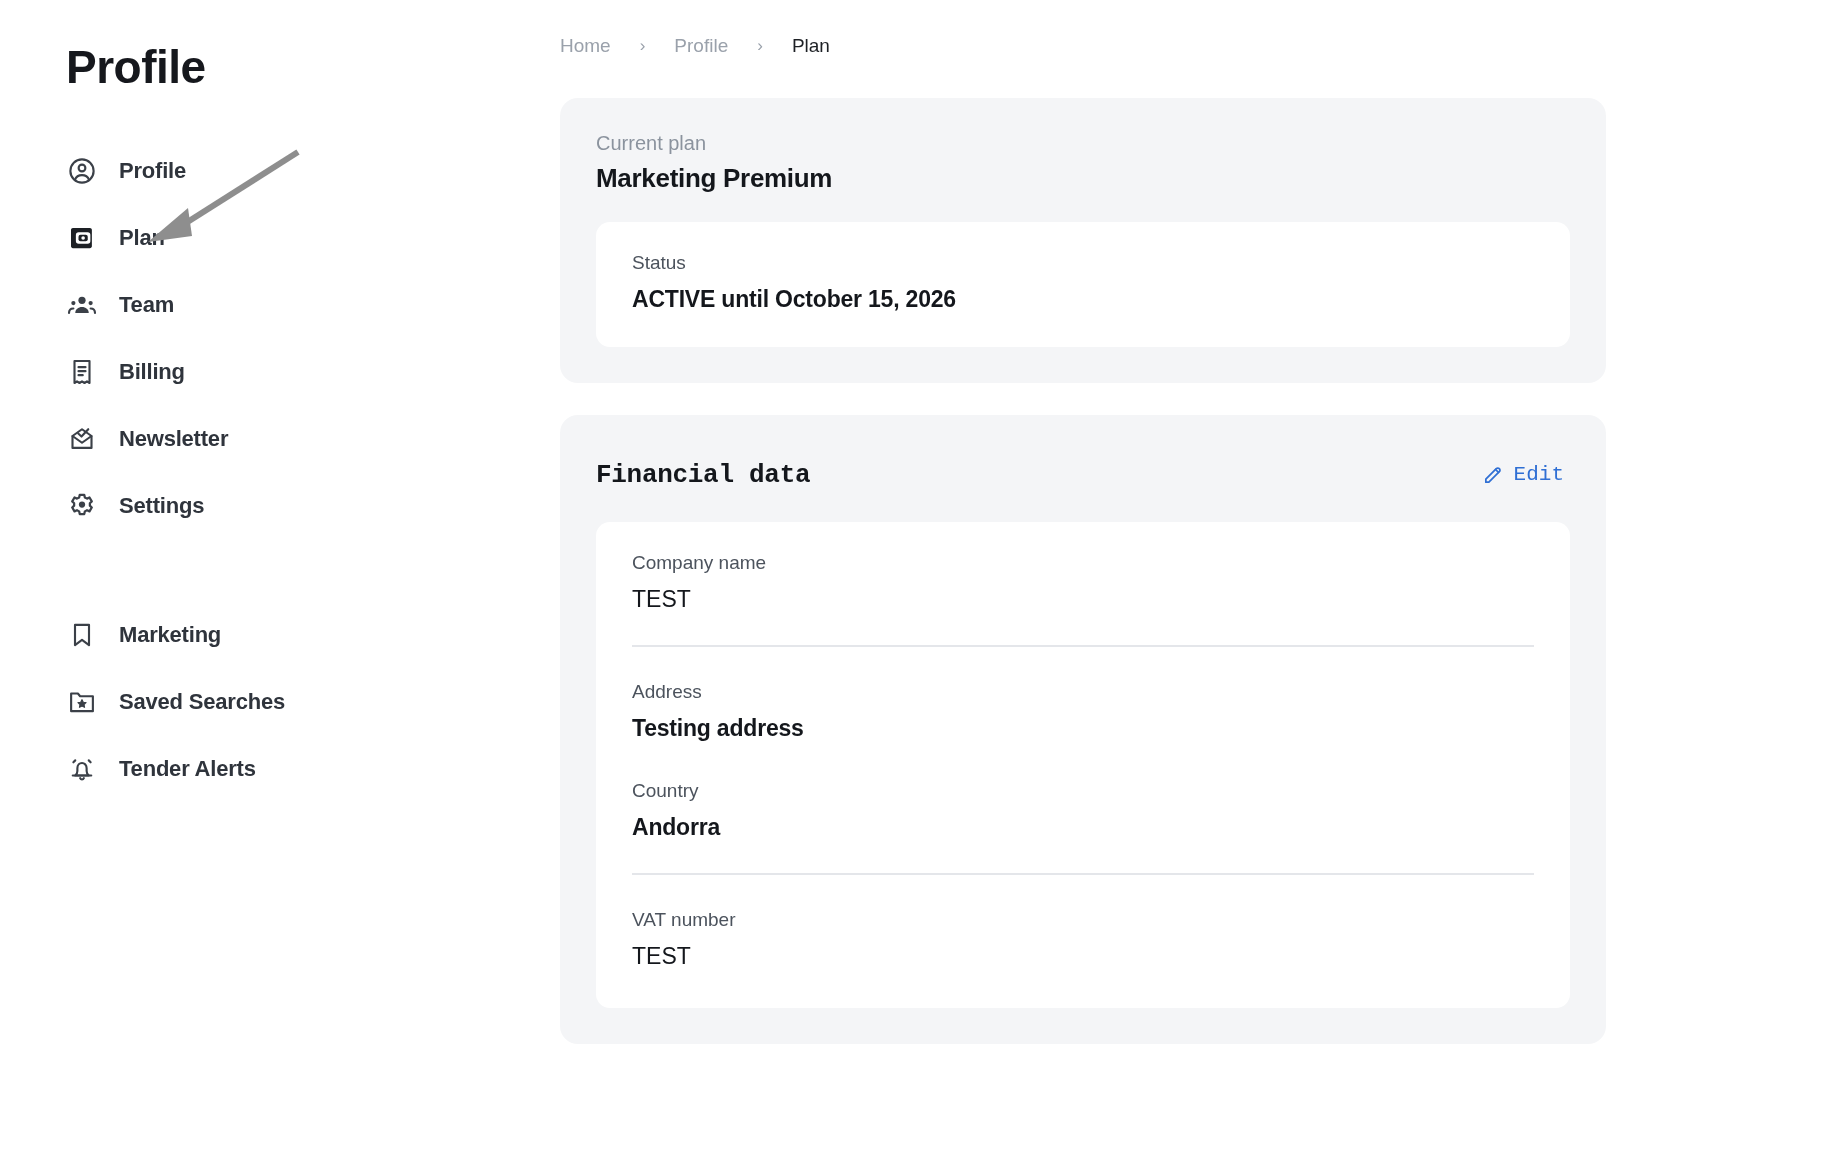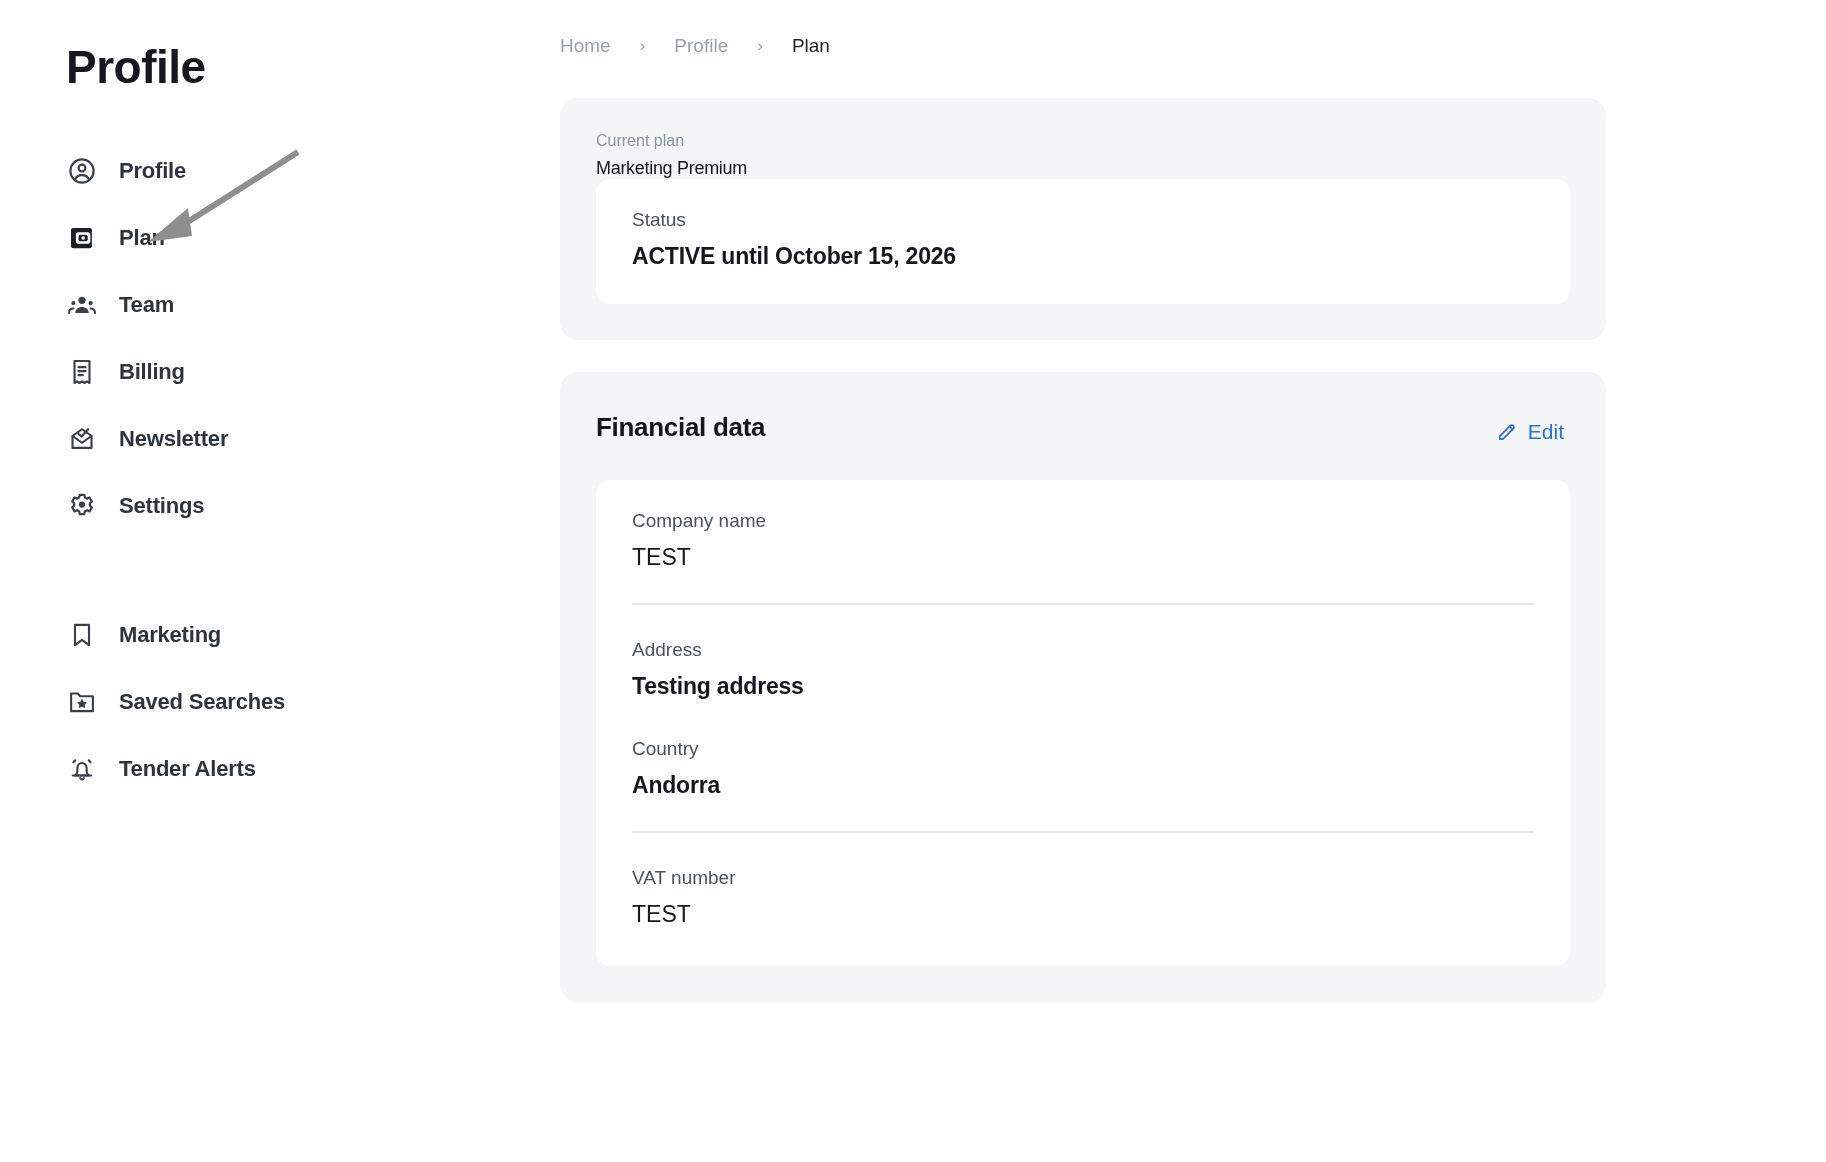--- a/index.html
+++ b/index.html
@@ -97,30 +97,31 @@
   .card {
     width: 1046px;
     background: #f4f5f7;
     border-radius: 18px;
     padding: 34px 36px 36px 36px;
   }
 
   .card + .card { margin-top: 32px; }
 
   .card-eyebrow {
-    font-size: 16px;
+    font-size: 20px;
     color: #8b939e;
     margin-bottom: 8px;
   }
 
   .card-plan-name {
-    font-size: 18px;
-    font-weight: normal;
+    font-size: 26px;
+    font-weight: bold;
     color: #14171c;
     letter-spacing: -0.3px;
+    margin-bottom: 28px;
   }
 
   .inner-card {
     background: #ffffff;
     border-radius: 14px;
     padding: 30px 36px 34px 36px;
   }
 
   .field-label {
     font-size: 19px;
@@ -136,23 +137,24 @@
   }
 
   .field-value-regular {
     font-size: 23px;
     font-weight: normal;
     color: #14171c;
   }
 
   .card-header-row {
     display: flex;
-    align-items: center;
+    align-items: flex-end;
     justify-content: space-between;
     margin-bottom: 32px;
+    font-family: Liberation Mono, monospace;
   }
 
   .card-heading {
     font-size: 26px;
     font-weight: bold;
     color: #14171c;
     letter-spacing: -0.3px;
   }
 
   .edit-button {

